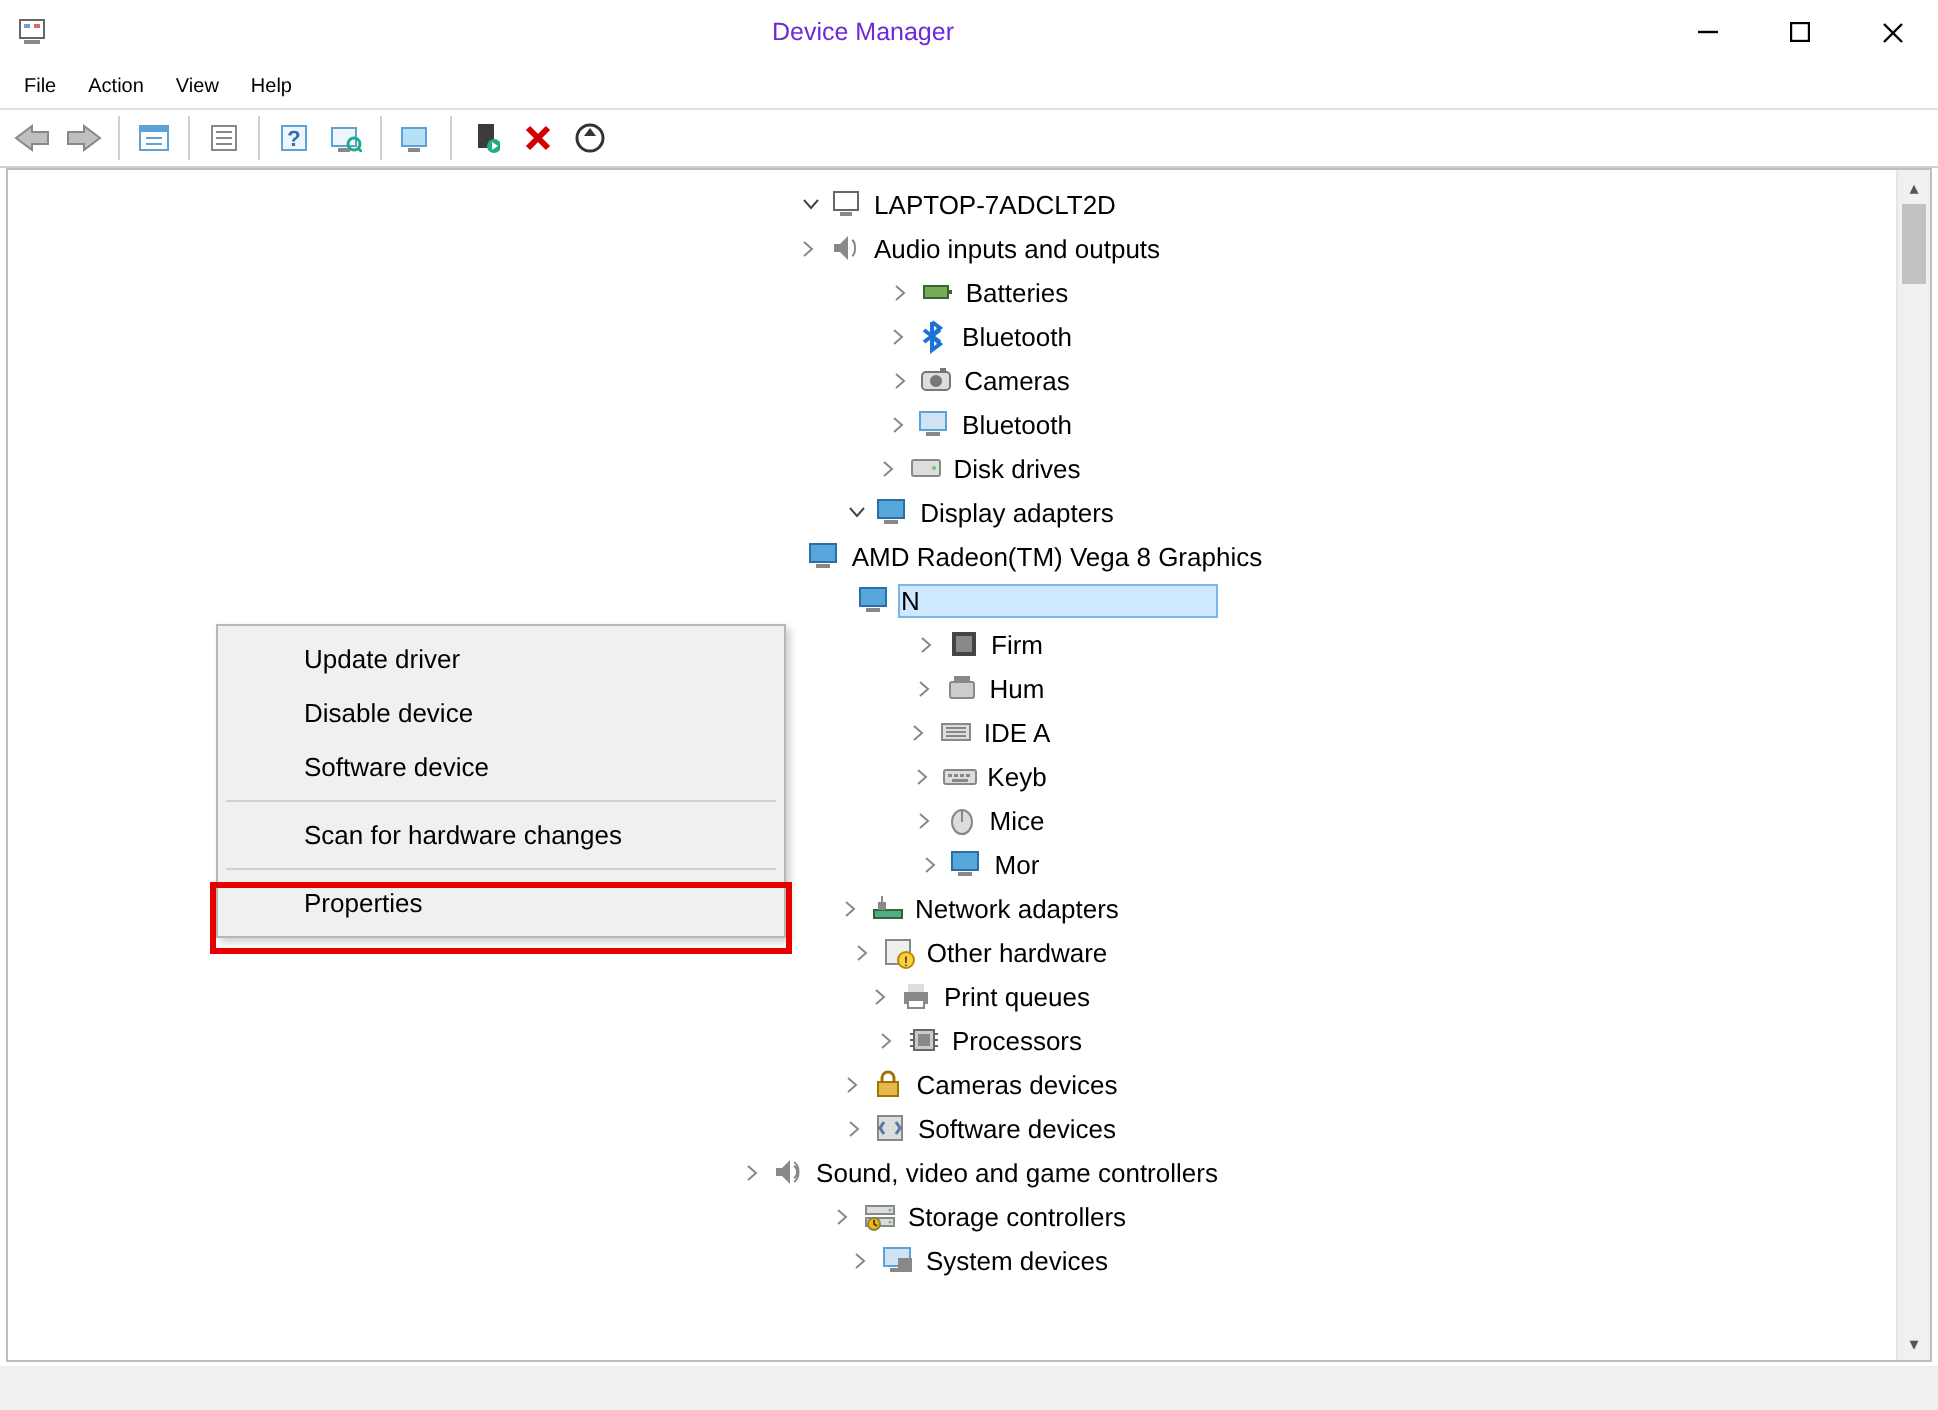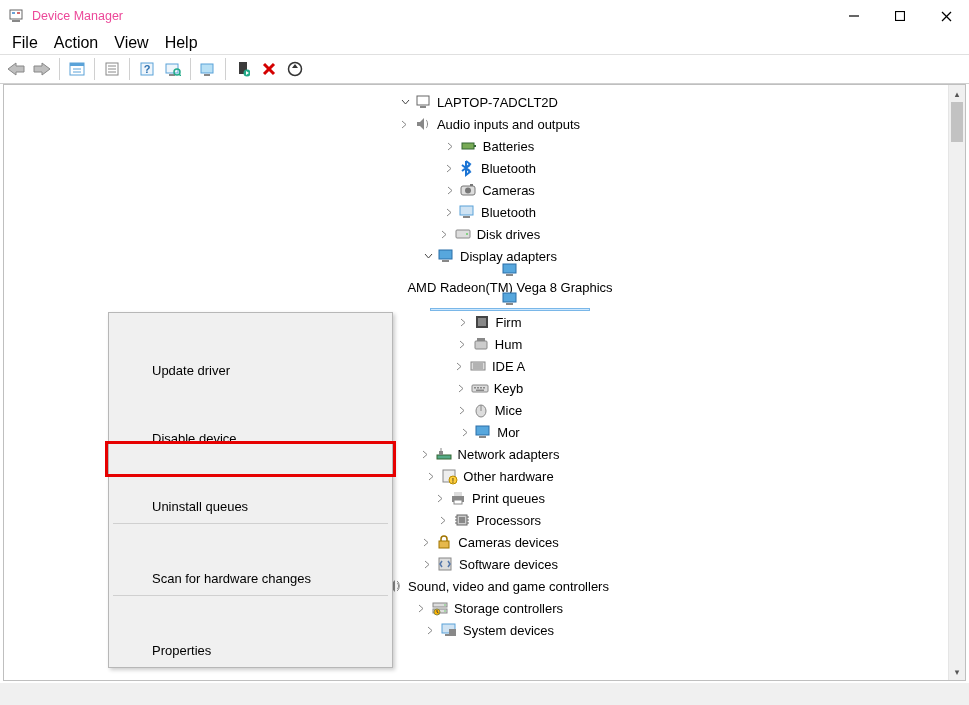--- a/index.html
+++ b/index.html
@@ -1,56 +1,56 @@
 <!DOCTYPE html>
 <html><head>
 <meta charset="utf-8">
 <style>
 * { box-sizing: border-box; margin: 0; padding: 0; font-family: "Segoe UI", Tahoma, sans-serif; }
 body { background: #fff; width: 969px; height: 705px; overflow: hidden; position: relative; }
 
 
 .titlebar { height: 32px; display: flex; align-items: center; padding-left: 8px; background: #fff; }
 .titlebar .appicon { width: 16px; height: 16px; margin-right: 8px; }
-.titlebar .title { font-size: 12.5px; flex: 1; color: #ec4899; }
+.titlebar .title { font-size: 12.5px; flex: 1; color: #6d28d9; text-align: center; }
 .titlebar .wbtn { width: 46px; height: 32px; display: flex; align-items: center; justify-content: center; }
 .titlebar .wbtn svg { stroke: #000; }
 
 
-.menubar { height: 22px; display: flex; align-items: center; padding: 0 4px; border-bottom: 0px solid #d0d0d0; font-size: 16px; }
+.menubar { height: 22px; display: flex; align-items: center; padding: 0 4px; border-bottom: 0px solid #d0d0d0; font-size: 10px; }
 .menubar .menu { padding: 2px 8px; }
 
 
 .toolbar { height: 30px; border-top: 1px solid #e0e0e0; border-bottom: 1px solid #d0d0d0; display: flex; align-items: center; padding: 0 4px; gap: 2px; background:#fff;}
 .toolbar .tbtn { width: 24px; height: 24px; display: flex; align-items: center; justify-content: center; border: 1px solid transparent; }
 .toolbar .tsep { width: 1px; height: 22px; background: #d0d0d0; margin: 0 3px; }
 
 
 .panel { position: absolute; top: 84px; left: 3px; right: 3px; bottom: 24px; border: 1px solid #bfbfbf; background: #fff; overflow: hidden;}
 .tree { position: absolute; inset:0; right:17px; overflow: hidden; font-size: 13px; padding-top: 6px; }
 .row { display: flex; align-items: center; height: 22px; white-space: nowrap; justify-content: center; }
 .row .expander { width: 14px; height: 14px; display:flex; align-items:center; justify-content:center; color:#666; font-size:10px; }
 .row .icon { width: 18px; height: 18px; margin: 0 3px 0 2px; flex:none; display:flex; align-items:center; justify-content:center;}
 .row .label { padding: 1px 2px; }
 .row.selected .label { background: #cde8ff; border:1px solid #7ab7e8; padding:0 1px;}
 .indent-0 { padding-left: 6px; }
 .indent-1 { padding-left: 28px; }
-.indent-2 { padding-left: 68px; flex-direction: column; }
+.indent-2 { padding-left: 68px; }
 .row.cut .label{ width:160px; overflow:hidden;}
 
 .vscroll { position:absolute; right:0; top:0; bottom:0; width:17px; background:#f0f0f0; border-left:1px solid #e5e5e5;}
 .vscroll .sbtn{height:17px; display:flex;align-items:center;justify-content:center;color:#555;font-size:9px;}
 .vscroll .thumb{position:absolute; left:2px; right:2px; top:17px; height:40px; background:#c2c2c2;}
 
 
 .statusbar { position:absolute; left:0; right:0; bottom:0; height:22px; background:#f0f0f0;}
 
 
 .context { position: absolute; background: #f0f0f0; border: 1px solid #b7b7b7; box-shadow: 2px 2px 4px rgba(0,0,0,.2); font-size: 13px; padding: 3px; }
-.context .citem { padding: 6px 30px 6px 40px; margin-top: 41px; }
+.context .citem { padding: 6px 30px 6px 40px; }
 .context .csep { height: 1px; background: #d0d0d0; margin: 3px 1px; }
 .context .citem.bold { font-weight: 400; }
 .highlight-box { position:absolute; border: 3px solid #e60000; pointer-events:none; }
 
 svg { display:block; }
 </style>
 </head>
 <body>
 
 <div class="titlebar">
@@ -535,19 +535,19 @@
     <div class="thumb"></div>
     <div class="sbtn" style="position:absolute;bottom:0;left:0;right:0">▾</div>
   </div>
 </div>
 
 <div class="statusbar"></div>
 
 <div class="context" style="left:108px; top:312px; width:285px;">
   <div class="citem">Update driver</div>
   <div class="citem">Disable device</div>
-  <div class="citem">Uninstall queues</div>
+  <div class="citem">Software device</div>
   <div class="csep"></div>
   <div class="citem">Scan for hardware changes</div>
   <div class="csep"></div>
   <div class="citem bold">Properties</div>
 </div>
 <div class="highlight-box" style="left:105px; top:441px; width:291px; height:36px;"></div>
 
 </body></html>

